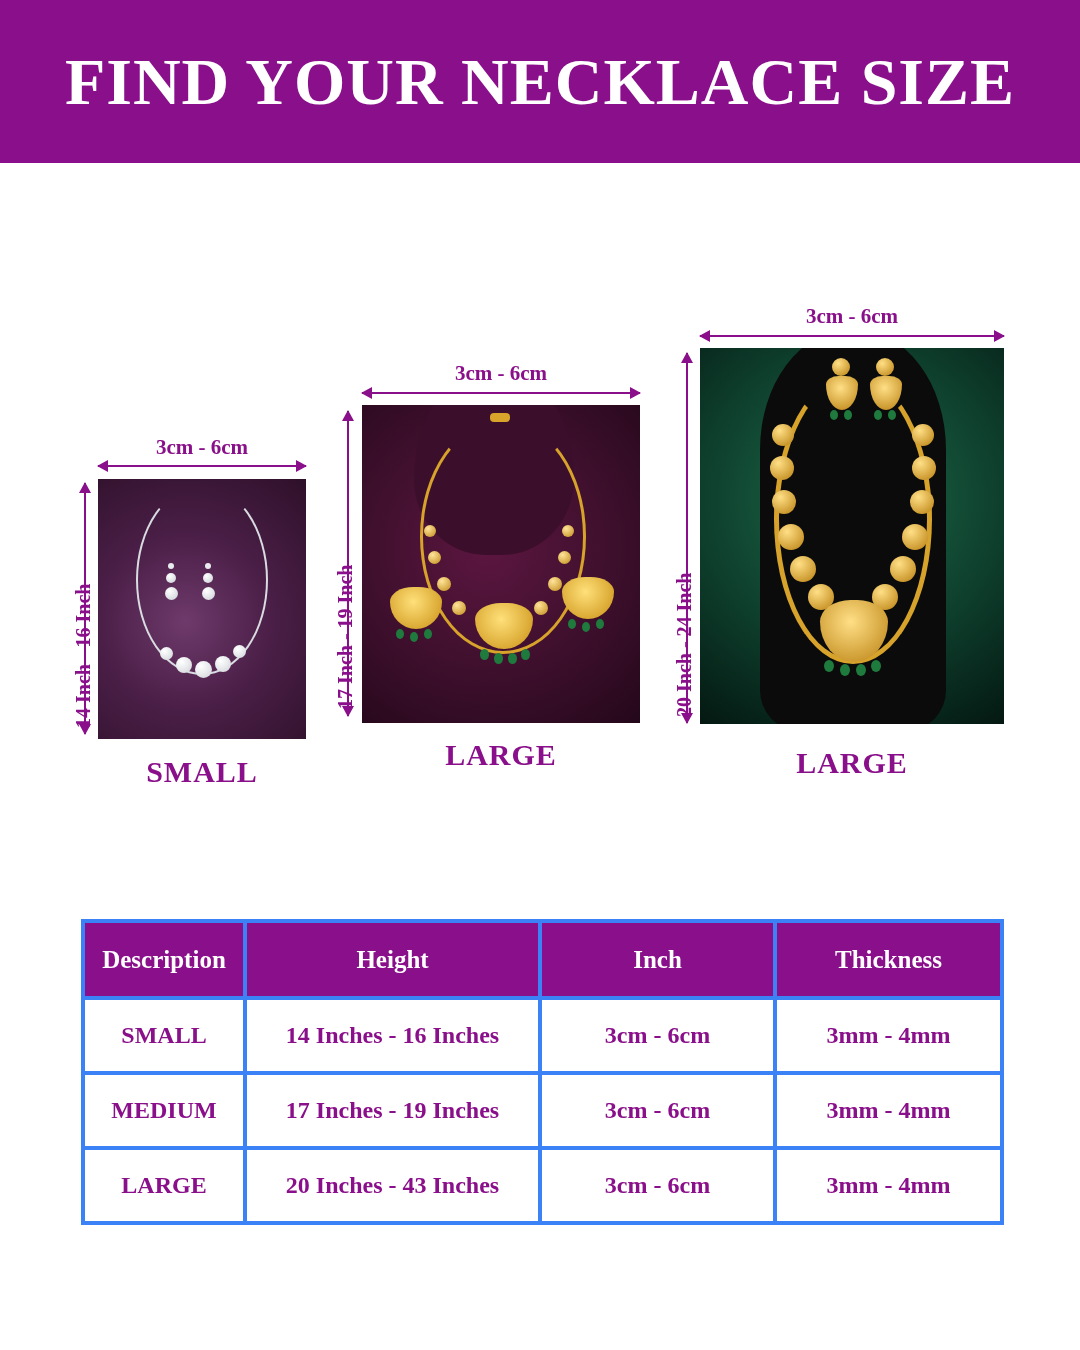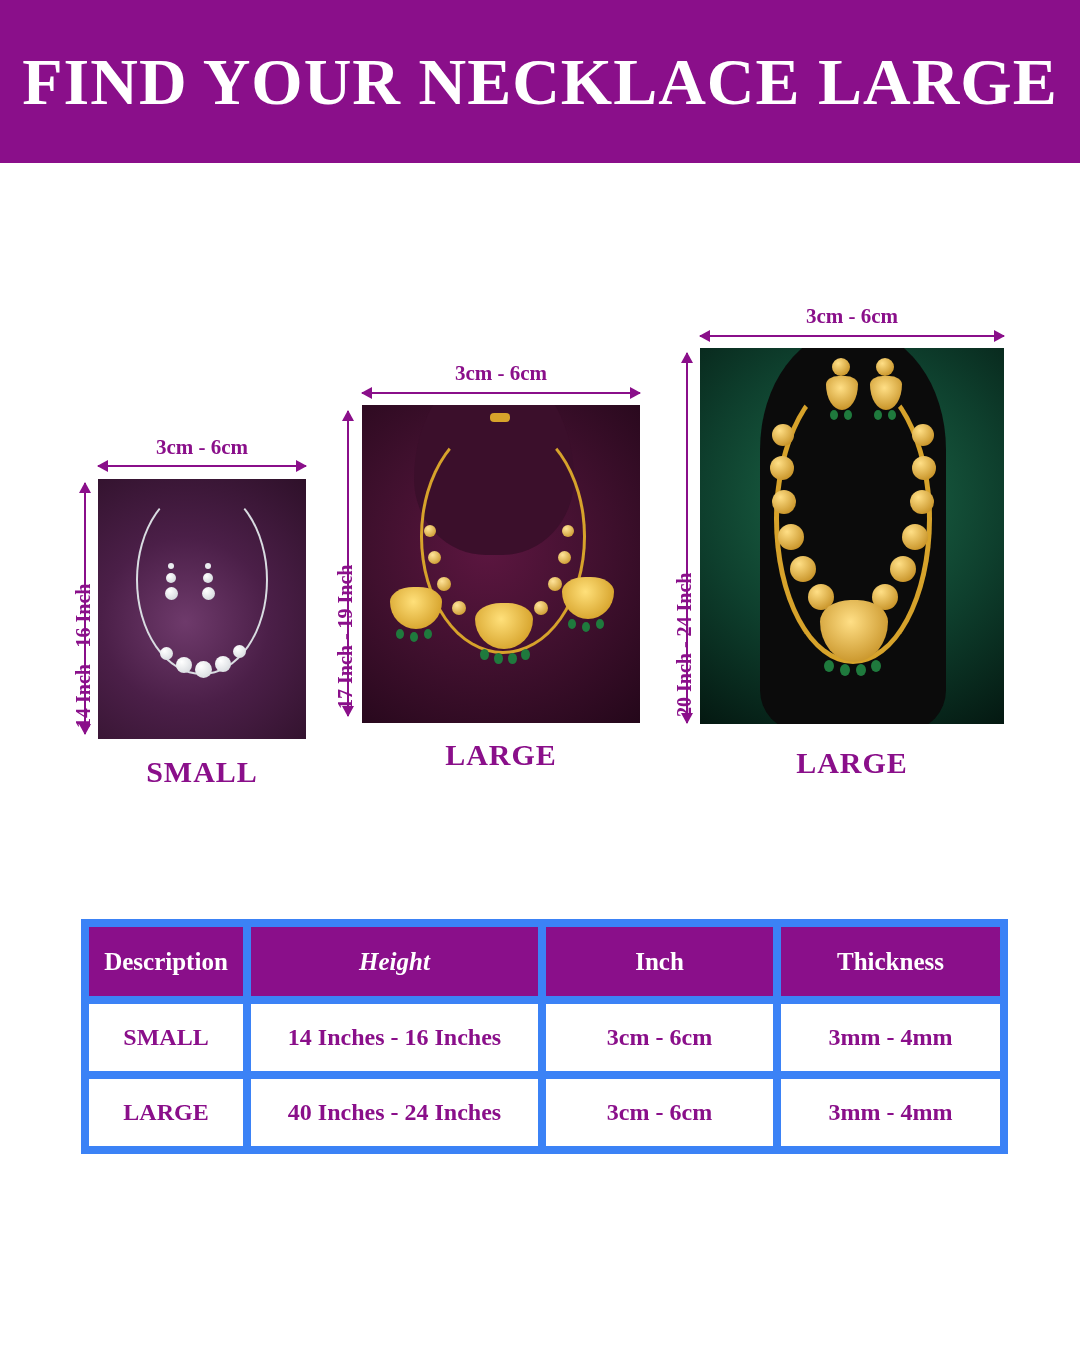--- a/index.html
+++ b/index.html
@@ -121,21 +121,21 @@
 
   
   .size-table {
     position: absolute;
     left: 81px; top: 919px;
     width: 919px;
     border-collapse: collapse;
     table-layout: fixed;
   }
   .size-table th, .size-table td {
-    border: 8px solid #3b82f6;
+    border: 4px solid #3b82f6;
     text-align: center;
     font-family: "Liberation Serif", serif;
   }
   .size-table thead th {
     background: #8a0f8a;
     color: #ffffff;
     font-weight: bold;
     font-size: 25px;
     height: 77px;
     padding: 4px 6px;
@@ -143,21 +143,21 @@
   .size-table tbody td {
     color: #8a0f8a;
     font-weight: bold;
     font-size: 24px;
     height: 75px;
     padding: 4px 6px;
     background: #ffffff;
   }
   .size-table tbody td.desc { font-size: 24px; }
   .col-desc { width: 162px; }
-  .col-height { width: 295px; font-style: italic; }
+  .col-height { width: 295px; }
   .col-width { width: 235px; }
   .col-thick { width: 227px; }
 
   
   .bg-gradient-purple {
     position:absolute; inset:0;
     background:
       radial-gradient(circle at 42% 55%, #6e3a6b 0%, #4b1f48 45%, #2e1029 100%);
   }
   .bg-gradient-maroon {
@@ -194,21 +194,21 @@
   .earring {
     position:absolute;
   }
 </style>
 </head>
 <body>
 
 <div id="page">
 
   <div class="header-bar">
-    <div class="header-title">FIND YOUR NECKLACE LARGE</div>
+    <div class="header-title">FIND YOUR NECKLACE SIZE</div>
   </div>
 
   <div class="sizes-row">
 
     <div class="size-block">
 
       <div class="harrow" style="left:98px; top:302px; width:208px;"></div>
       <div class="harrow-label" style="left:98px; top:272px; width:208px;">3cm - 6cm</div>
 
       <div class="varrow" style="left:84px; top:320px; height:251px;"></div>
@@ -357,21 +357,27 @@
       </tr>
     </thead>
     <tbody>
       <tr>
         <td class="desc">SMALL</td>
         <td>14 Inches - 16 Inches</td>
         <td>3cm - 6cm</td>
         <td>3mm - 4mm</td>
       </tr>
       <tr>
+        <td class="desc">MEDIUM</td>
+        <td>17 Inches - 19 Inches</td>
+        <td>3cm - 6cm</td>
+        <td>3mm - 4mm</td>
+      </tr>
+      <tr>
         <td class="desc">LARGE</td>
-        <td>40 Inches - 24 Inches</td>
+        <td>20 Inches - 43 Inches</td>
         <td>3cm - 6cm</td>
         <td>3mm - 4mm</td>
       </tr>
     </tbody>
   </table>
 
 </div>
 
 </body></html>

